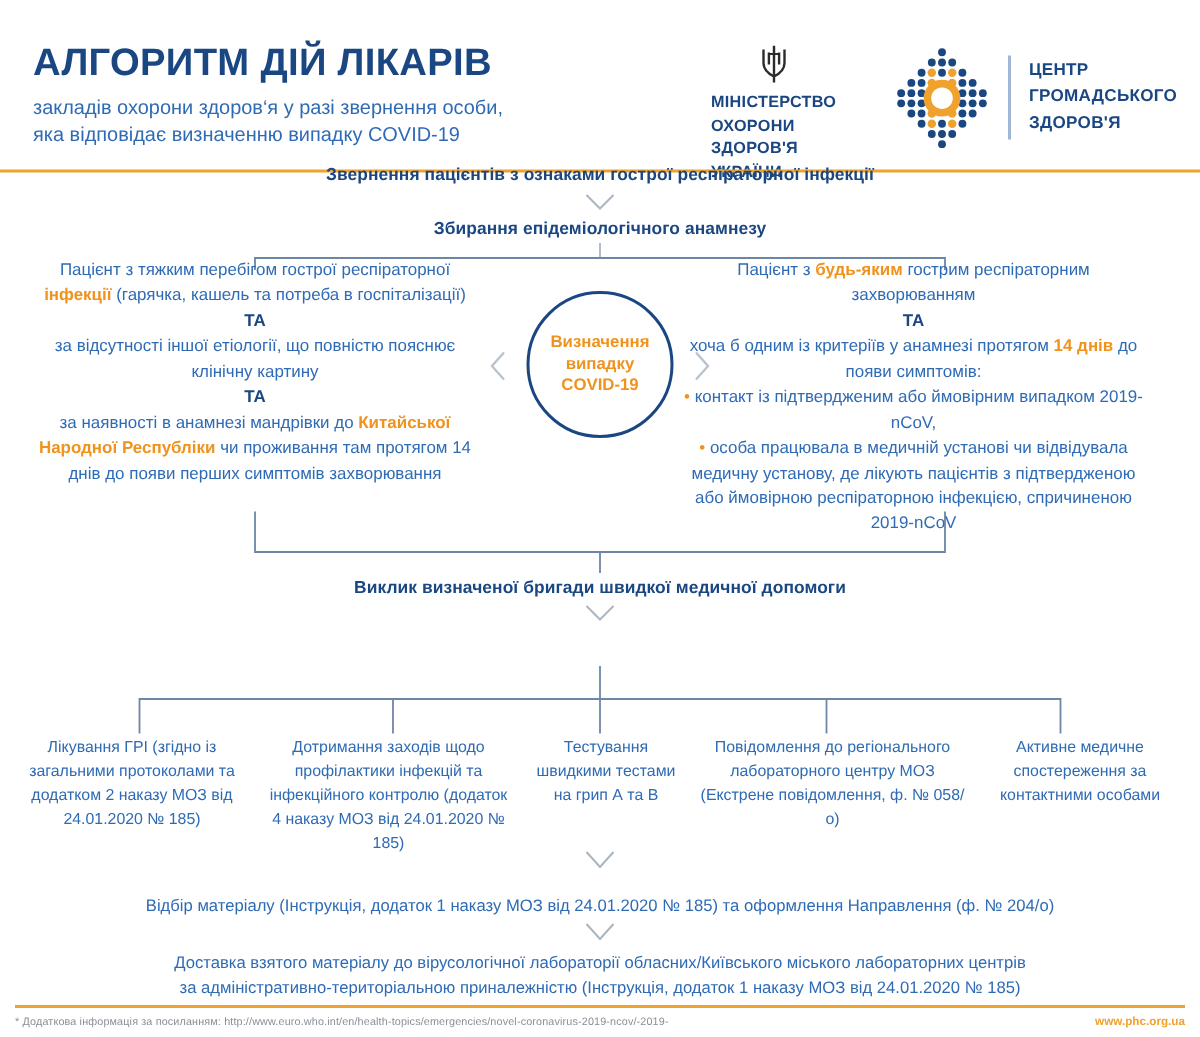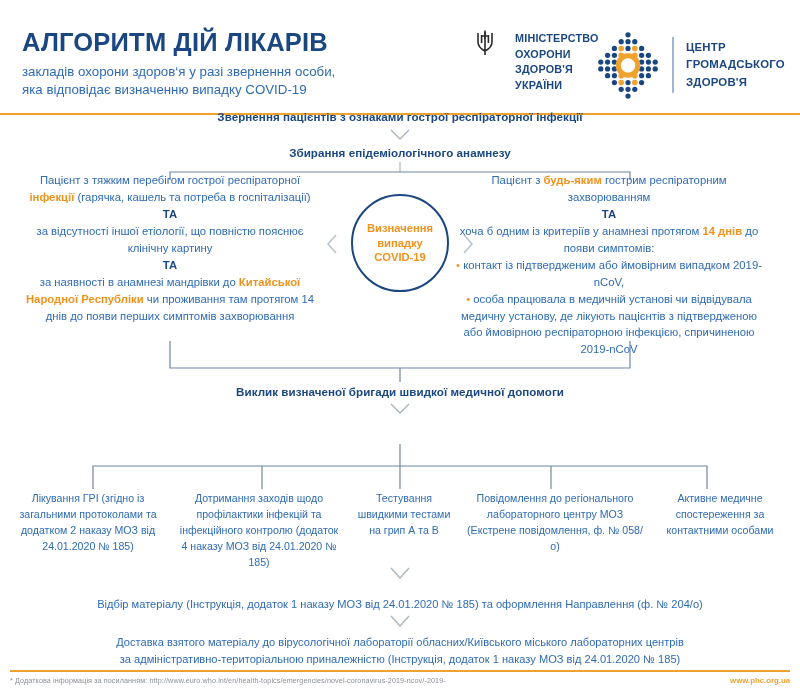--- a/index.html
+++ b/index.html
@@ -47,22 +47,23 @@
     color: #2f6bb5;
     line-height: 1.38;
     margin: 0;
   }
 
   .moz-logo {
     position: absolute;
     left: 474px;
     top: 14px;
     display: flex;
-    align-items: flex-start;
+    align-items: center;
     height: 70px;
+    flex-direction: column;
   }
   .trident {
     width: 22px;
     display: flex;
     align-items: center;
     justify-content: center;
     color: #2b2b2b;
   }
   .flagbar {
     width: 4px;

